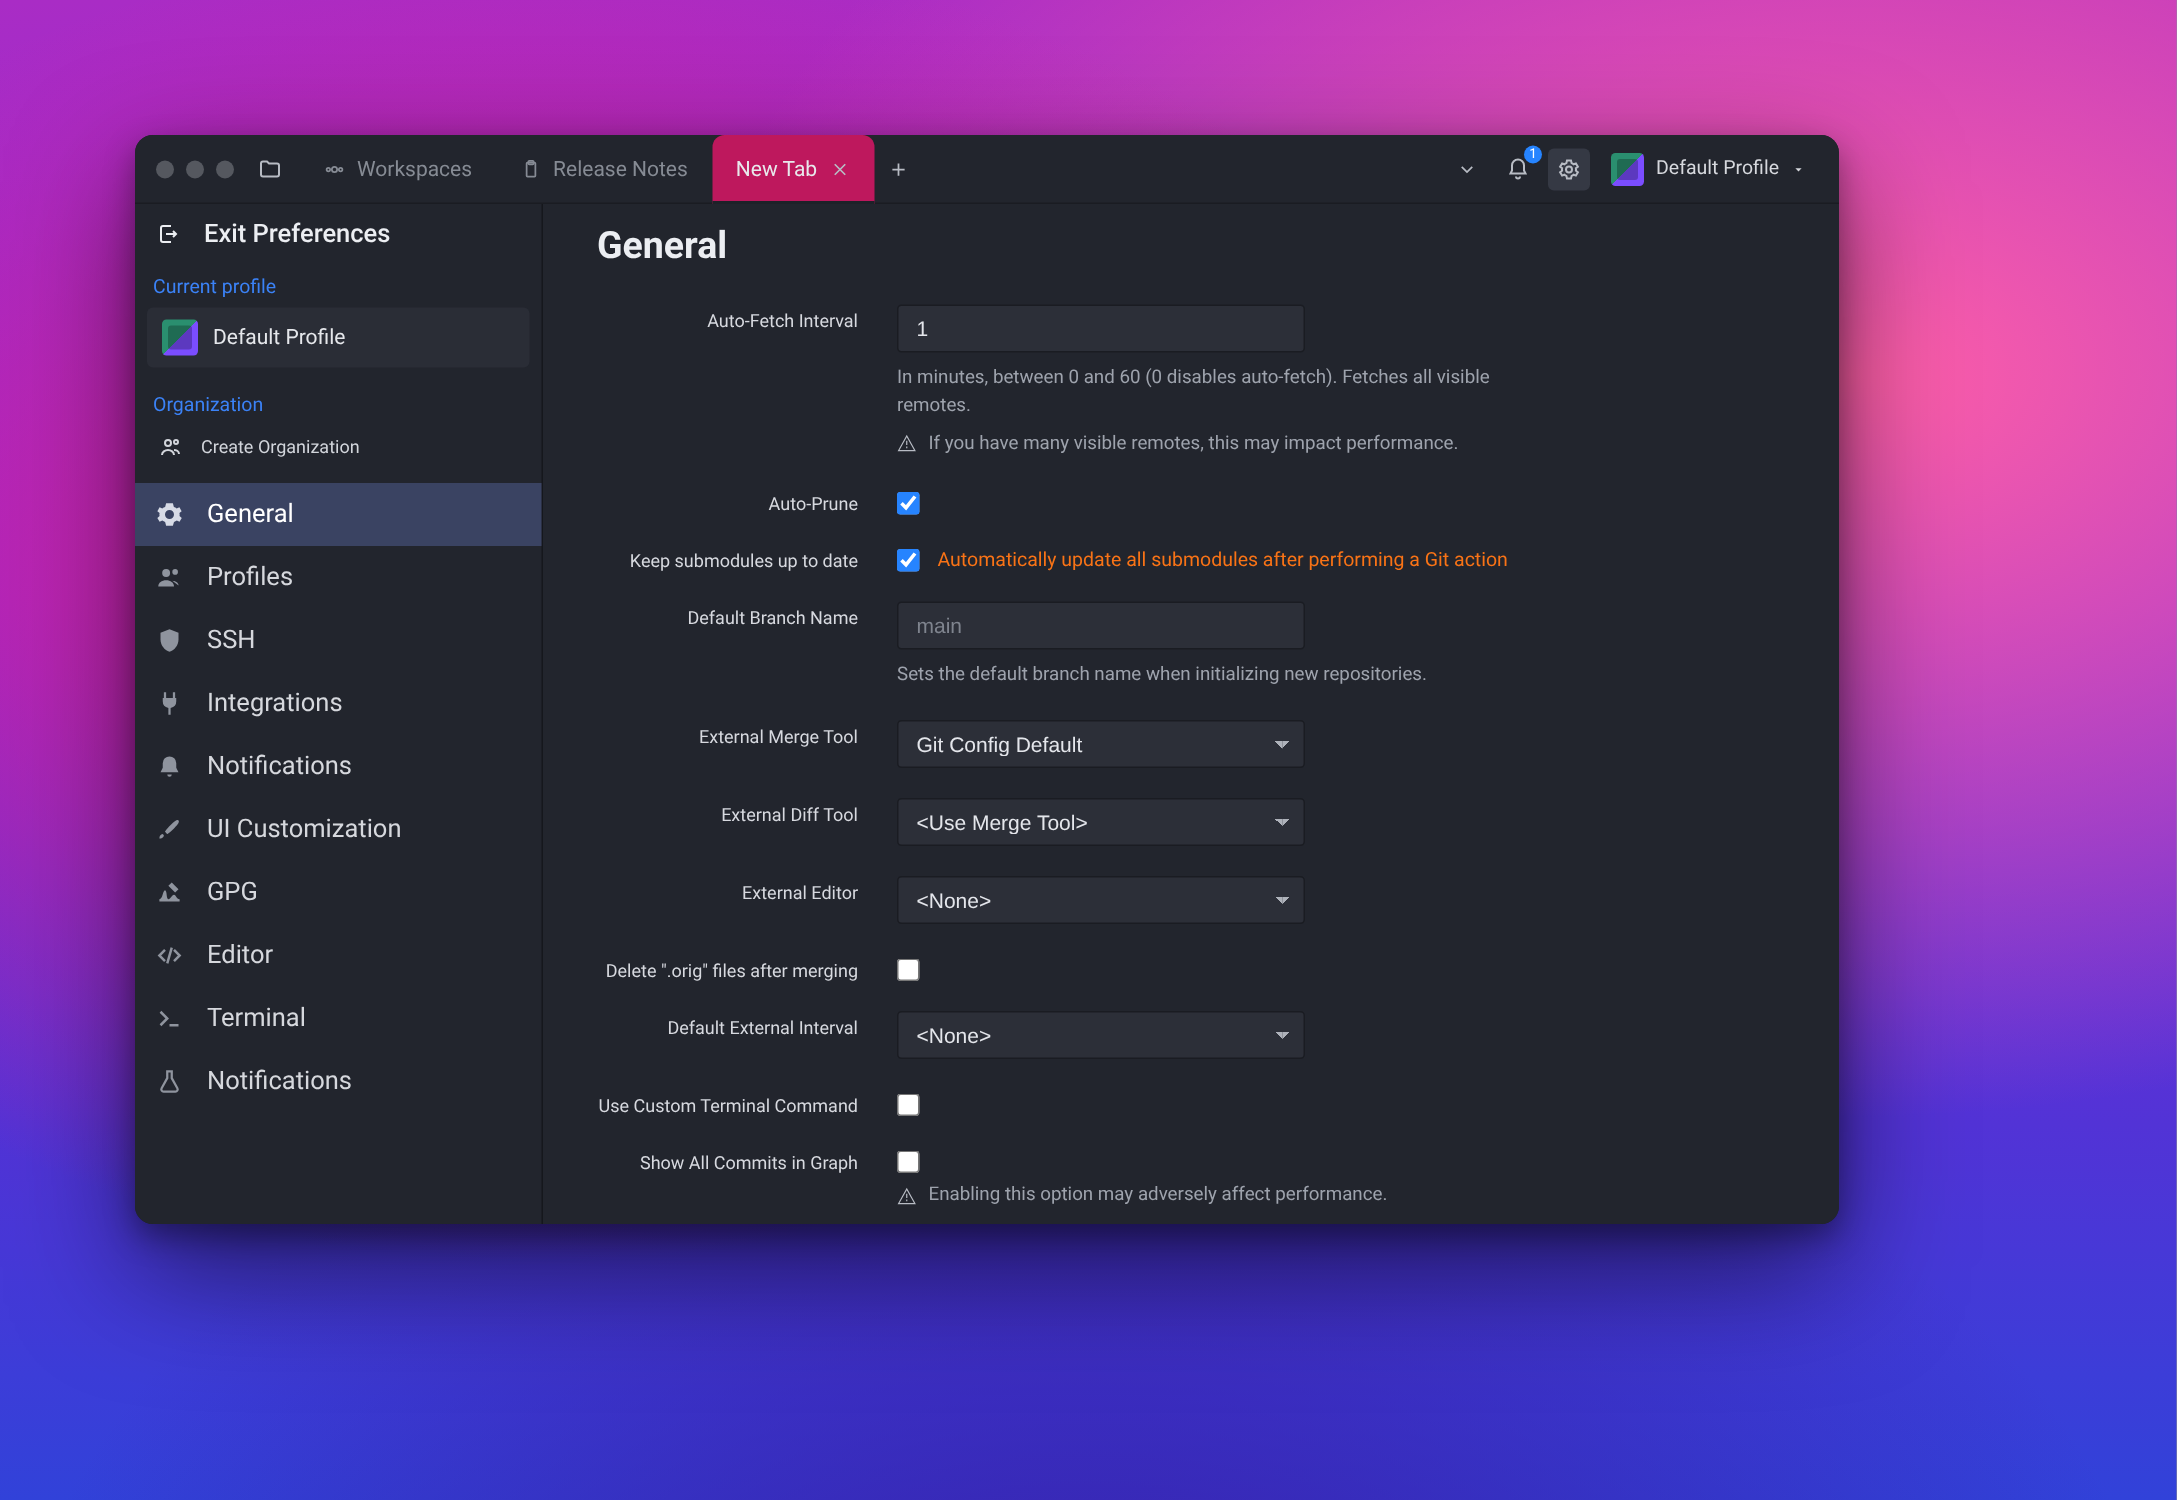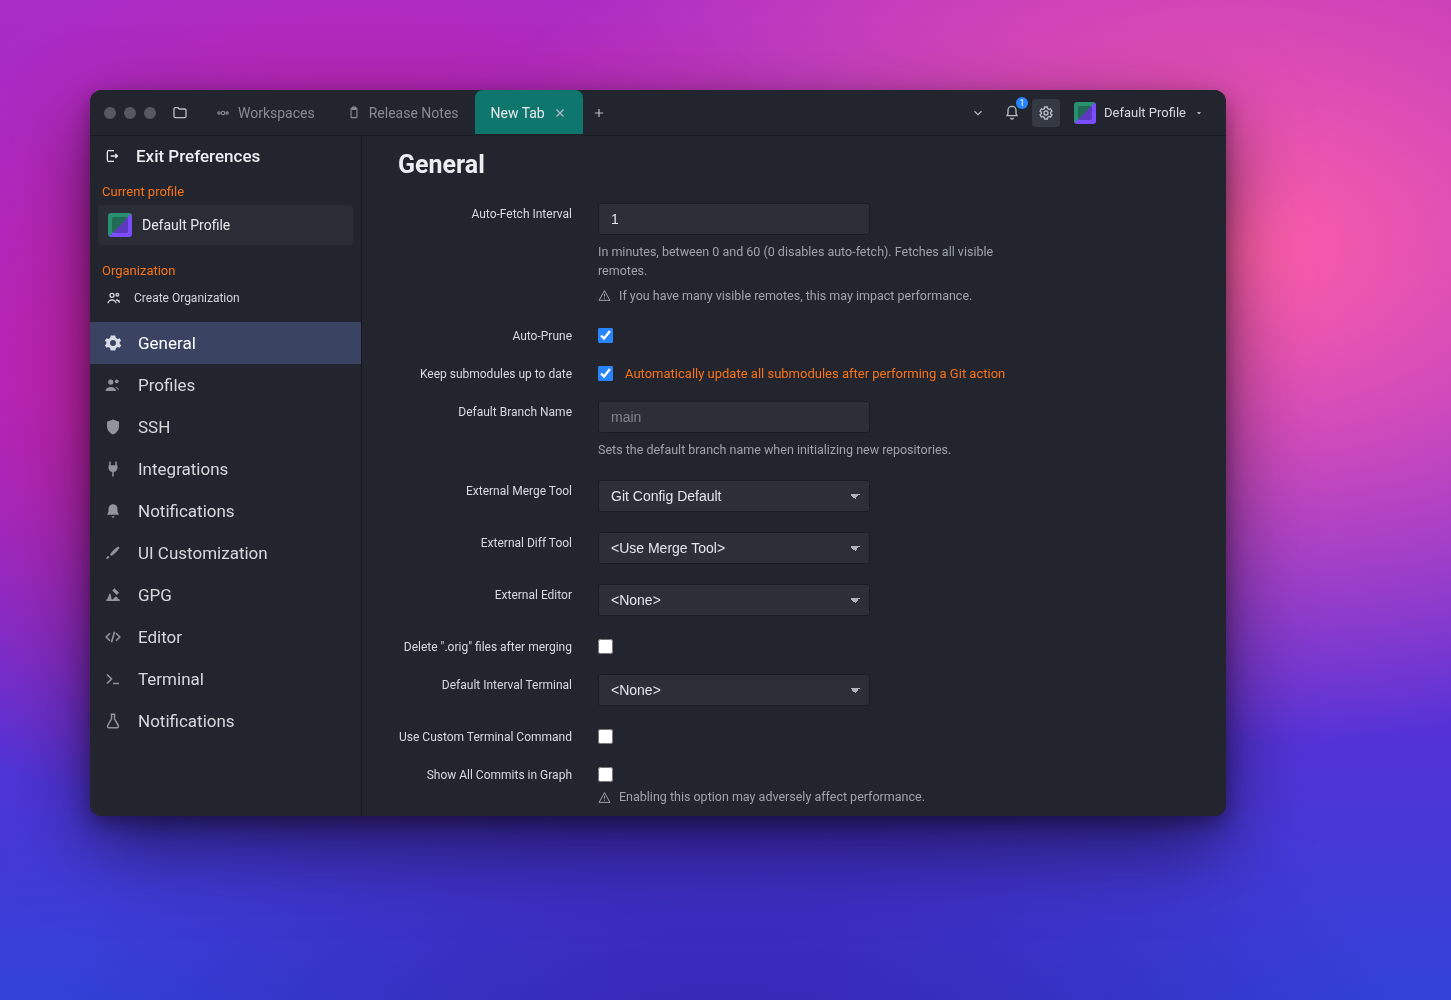--- a/index.html
+++ b/index.html
@@ -39,21 +39,21 @@
   }
   .tabs { display: flex; align-items: center; margin-left: 6px; }
   .tab {
     display: flex; align-items: center; gap: 8px;
     height: 46px; padding: 0 16px;
     color: #9ea3ad; font-size: 14px;
     position: relative;
   }
   .tab.inactive { color: #868b94; }
   .tab.active {
-    background: #0f766e;
+    background: #be185d;
     color: #e8e9ec;
     border-radius: 8px 8px 0 0;
     justify-content: space-between;
   }
   .tab.active::after{
     content:""; position:absolute; left:0; right:0; bottom:0; height:2px; background:#1e2128;
   }
   .tab svg { width: 14px; height: 14px; }
   .tab .close-x { width:14px; height:14px; color:#b8bcc4; }
   .plus-tab { width:32px; display:flex; align-items:center; justify-content:center; color:#b8bcc4;}
@@ -87,21 +87,21 @@
     display:flex; flex-direction:column;
     color:#c7cad1;
   }
   .exit-prefs {
     display:flex; align-items:center; gap:16px;
     padding: 10px 14px 10px 14px;
     font-size:17px; font-weight:500; color:#eceef2;
   }
   .section-label {
     padding: 8px 12px 6px 12px;
-    font-size:13px; color:#f97316;
+    font-size:13px; color:#3b82f6;
   }
   .profile-row {
     margin: 0 8px 10px 8px;
     display:flex; align-items:center; gap:10px;
     padding:8px 10px;
     background:#2a2d36;
     border-radius:4px;
     font-size:14px; color:#e5e7eb;
   }
   .profile-row .avatar { width:24px;height:24px; }
@@ -388,21 +388,21 @@
           <select><option>&lt;None&gt;</option></select>
         </div>
 
         <div class="form-label">Delete ".orig" files after merging</div>
         <div class="form-cell">
           <div class="cb-row">
               <input type="checkbox" style="">
             </div>
         </div>
 
-        <div class="form-label">Default Interval Terminal</div>
+        <div class="form-label">Default External Interval</div>
         <div class="form-cell">
           <select><option>&lt;None&gt;</option></select>
         </div>
 
         <div class="form-label">Use Custom Terminal Command</div>
         <div class="form-cell">
           <div class="cb-row">
               <input type="checkbox" style="">
             </div>
         </div>

